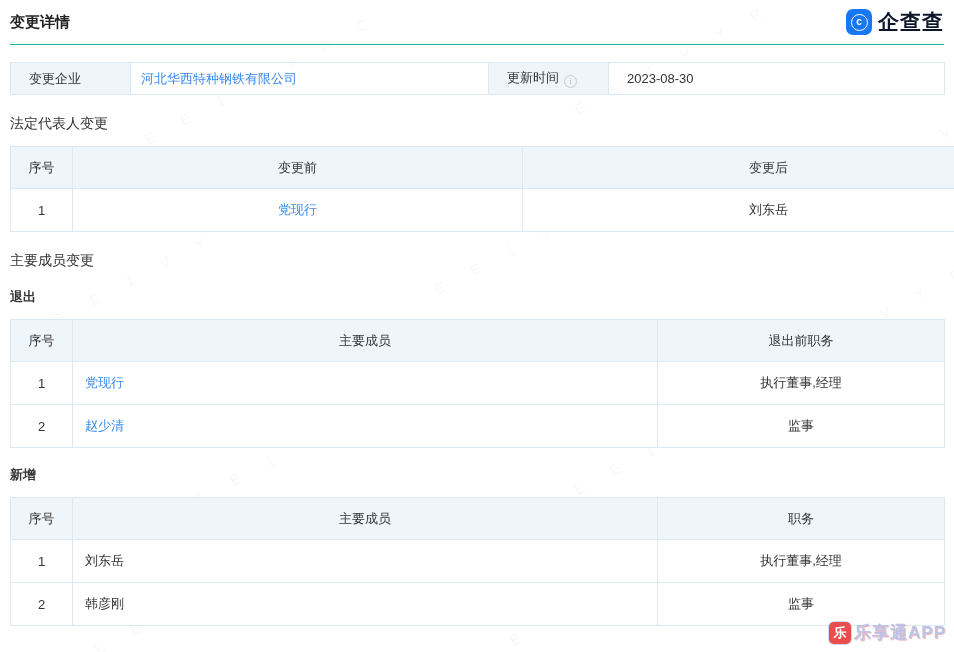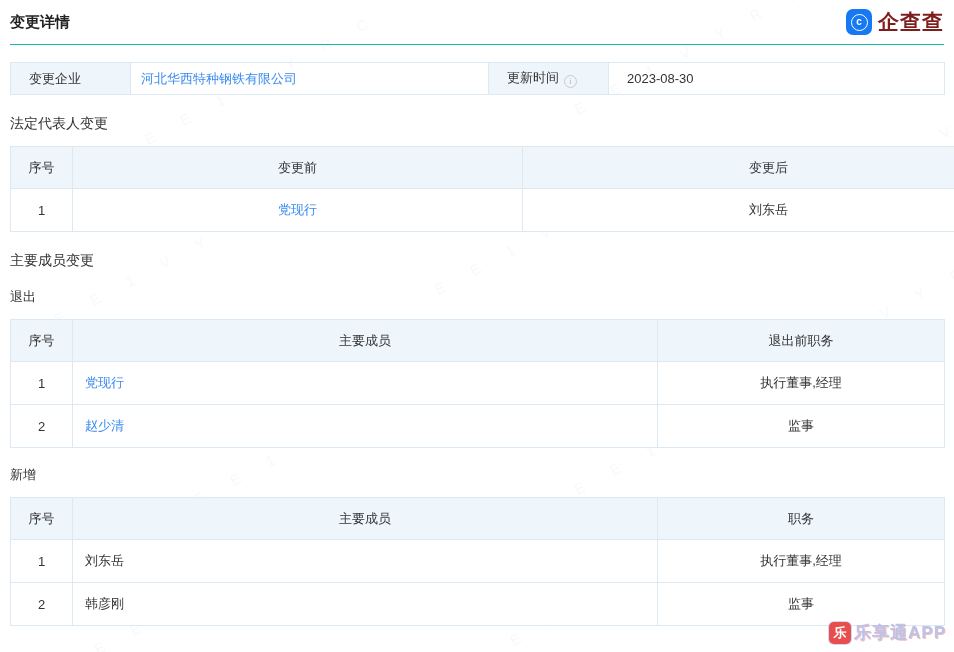--- a/index.html
+++ b/index.html
@@ -33,41 +33,41 @@
   .brand-icon{
     width:26px;height:26px;border-radius:7px;
     background:var(--brand-blue);
     display:flex;align-items:center;justify-content:center;
   }
   .brand-glyph{
     width:17px;height:17px;border:1.5px solid #fff;border-radius:50%;
     display:flex;align-items:center;justify-content:center;
     color:#fff;font-size:10px;line-height:1;font-weight:bold;
   }
-  .brand-name{font-size:21px;font-weight:700;color:#7f1d1d;letter-spacing:1px;}
+  .brand-name{font-size:21px;font-weight:700;color:#0f172a;letter-spacing:1px;}
 
   
   table{border-collapse:collapse;table-layout:fixed;}
   .infobar{width:934px;margin-top:17px;font-size:13px;}
   .infobar td{border:1px solid var(--cell-border);height:32px;padding:0 0 0 18px;}
   .infobar td.lbl{background:var(--header-bg);width:120px;color:#333;}
   .infobar td.val-company{width:358px;padding-left:10px;}
   .infobar td.val-date{width:336px;margin-top:33px;}
   a.lnk{color:var(--link);text-decoration:none;cursor:pointer;}
   .info-icon{
     display:inline-flex;align-items:center;justify-content:center;
     width:13px;height:13px;border:1px solid #c6cbd4;border-radius:50%;
     color:#b6bcc6;font-size:9px;line-height:1;margin-left:5px;
     font-family:"Liberation Serif","DejaVu Serif",serif;
     vertical-align:-2px;cursor:pointer;
   }
 
   
   .section-title{font-size:14px;color:#333;margin:20px 0 13px;font-weight:400;}
-  .sub-title{font-size:13px;color:#333;margin:18px 0 13px;font-weight:400;}
+  .sub-title{font-size:13px;color:#333;margin:18px 0 13px;font-weight:700;}
 
   
   .grid{width:934px;font-size:13px;}
   .grid th{
     background:var(--header-bg);
     border:1px solid var(--cell-border);
     height:42px;font-weight:400;color:#333;text-align:center;
   }
   .grid td{
     border:1px solid var(--cell-border);

